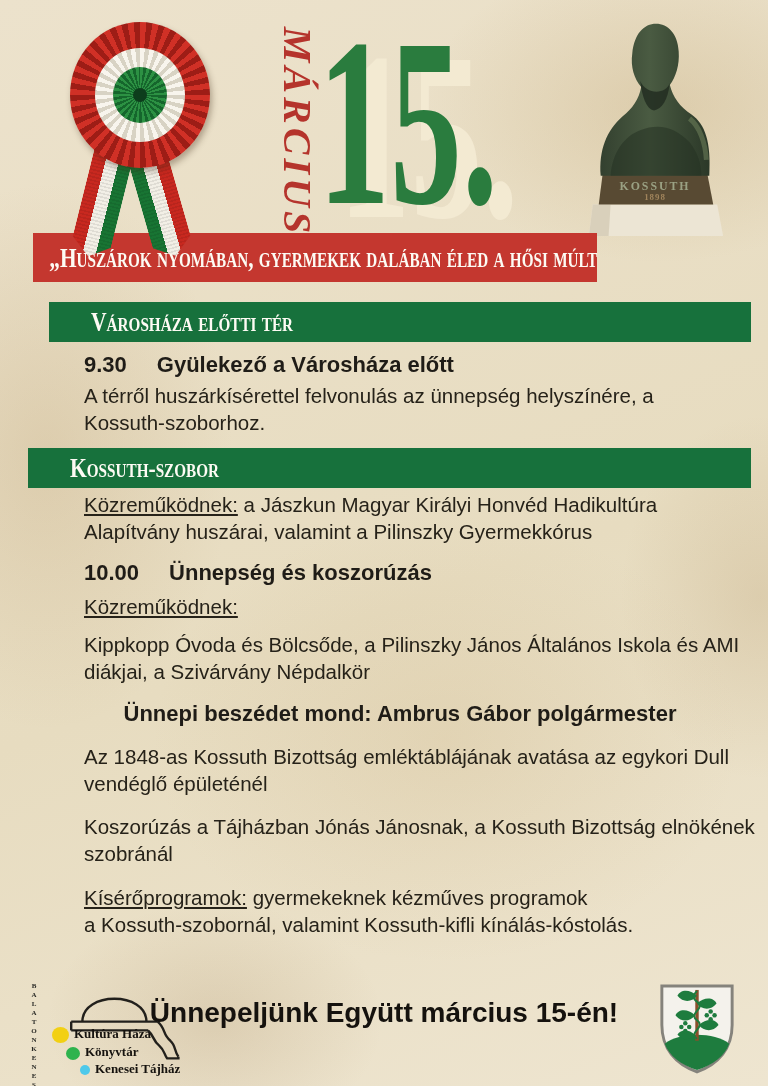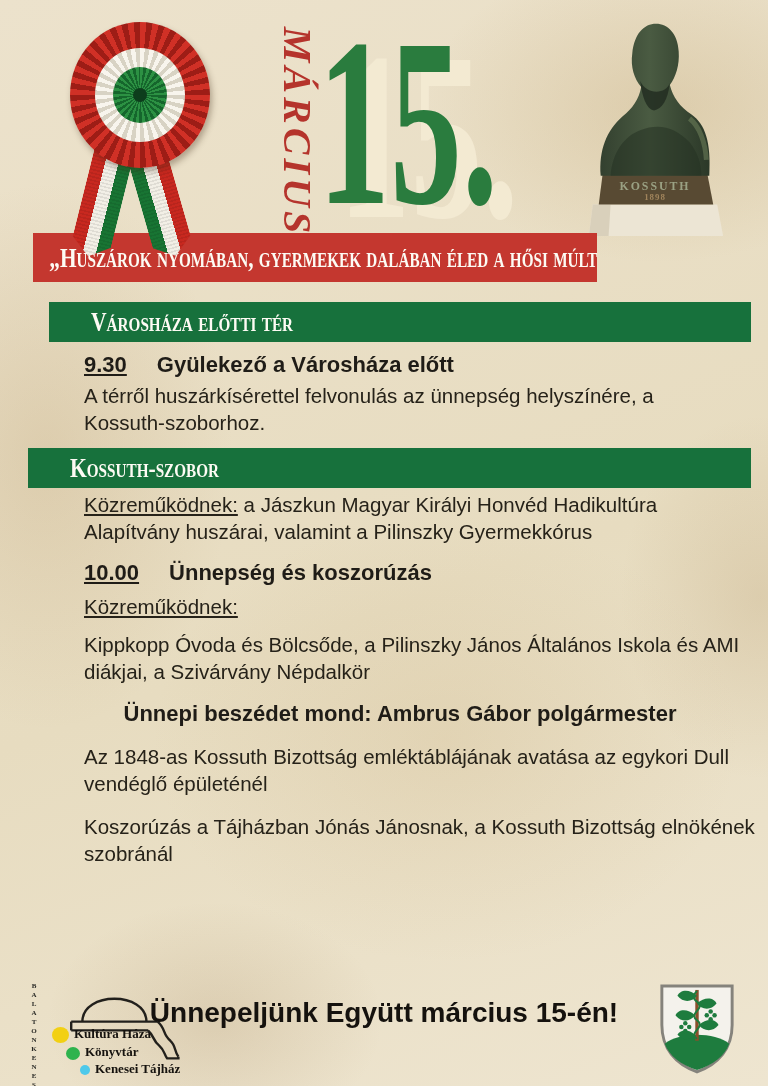--- a/index.html
+++ b/index.html
@@ -67,21 +67,21 @@
   .condensed { display:inline-block; transform:scaleX(.76); transform-origin:center; }
   .condensed-l { display:inline-block; transform:scaleX(.8); transform-origin:0 50%; }
 
   .content { position:absolute; left:16px; top:302px; width:768px; }
   .section-bar { margin:0 33px; height:40px; background:#17713c;
       display:flex; align-items:center; padding-left:42px; overflow:hidden;
       color:#fdfbf4; font:700 27px/1 "Liberation Serif", serif; }
   .bar2 { margin-top:12px;margin-left:12px; }
 
   .event-line { margin:8px 30px 0 68px; font:700 22px/1.33 "Liberation Sans", sans-serif; color:#1f1c17; }
-  .time { display:inline-block; margin-right:30px;text-decoration:underline; }
+  .time { display:inline-block; margin-right:30px; }
   .para { margin:3px 28px 0 68px; max-width:678px;
       font:400 20.5px/1.32 "Liberation Sans", sans-serif; color:#262219; }
   .desc { max-width:620px; }
   .clabel { text-decoration:underline; }
   .mt-ten { margin-top:13px; }
   .label-line { margin-top:5px; }
   .contrib-text { margin-top:11px; }
   .speech { margin:15px 30px 12px; text-align:center;
       font:700 22px/1.3 "Liberation Sans", sans-serif; color:#1f1c17; }
   .pgap { margin-top:15px; }
@@ -167,20 +167,21 @@
 
     <p class="event-line mt-ten"><span class="time">10.00</span><span>Ünnepség és koszorúzás</span></p>
     <p class="para label-line"><span class="clabel">Közreműködnek:</span></p>
     <p class="para contrib-text">Kippkopp Óvoda és Bölcsőde, a Pilinszky János Általános Iskola és AMI diákjai, a Szivárvány Népdalkör</p>
 
     <p class="speech">Ünnepi beszédet mond: Ambrus Gábor polgármester</p>
 
     <p class="para pgap">Az 1848-as Kossuth Bizottság emléktáblájának avatása az egykori Dull vendéglő épületénél</p>
     <p class="para pgap">Koszorúzás a Tájházban Jónás Jánosnak, a Kossuth Bizottság elnökének szobránál</p>
 
+    <p class="para side"><span class="clabel">Kísérőprogramok:</span> <span>gyermekeknek  kézműves programok</span><br><span>a Kossuth-szobornál, valamint Kossuth-kifli kínálás-kóstolás.</span></p>
   </div>
 
   <div class="footer">
 
     <div class="logo">
       <span class="vtext">BALATONKENESE</span>
       <svg class="dome" viewBox="0 0 160 100">
         <path d="M38 52 C38 14 118 14 118 52" fill="none" stroke="#22201c" stroke-width="3"></path>
         <path d="M24 52 H132" fill="none" stroke="#22201c" stroke-width="3"></path>
         <path d="M24 63 H120" fill="none" stroke="#22201c" stroke-width="3"></path>

